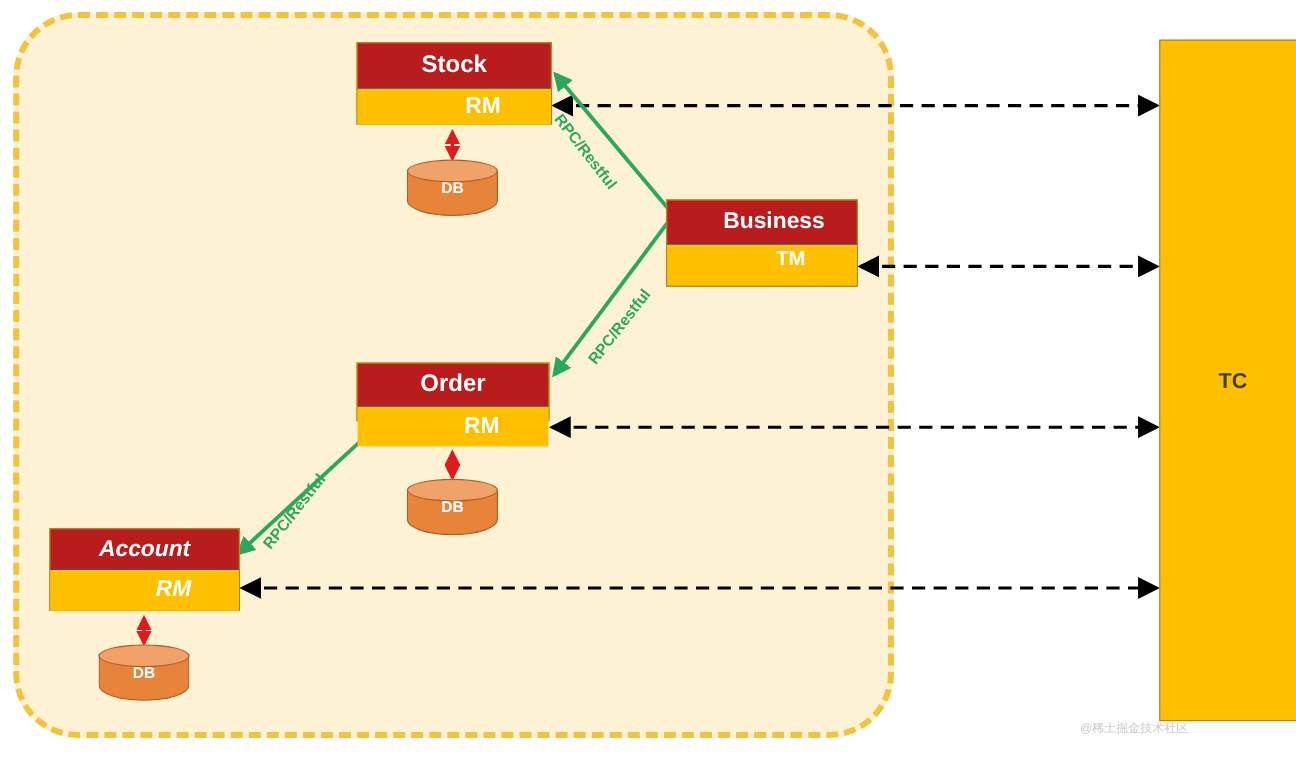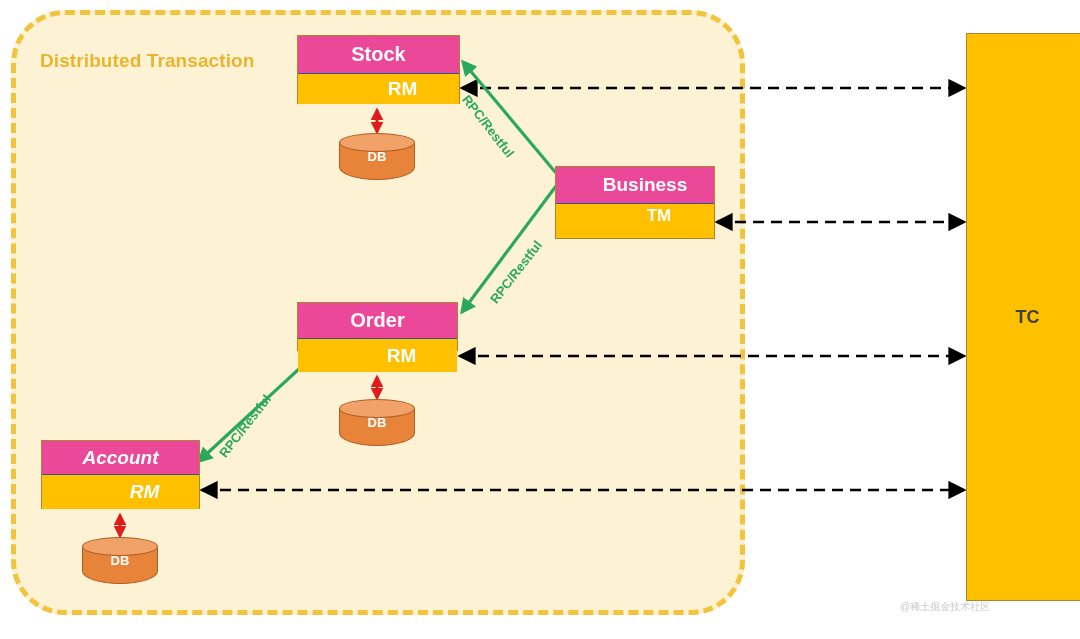--- a/index.html
+++ b/index.html
@@ -51,21 +51,21 @@
 
   
   .node {
     position: absolute;
     box-sizing: border-box;
     border: 1px solid #b0852a;
     background: #ffc000;
   }
   .node .head {
     box-sizing: border-box;
-    background: #ec4899;
+    background: #b91c1c;
     color: #ffffff;
     font-weight: bold;
     display: flex;
     align-items: center;
     justify-content: center;
     border-bottom: 1px solid #2f5496;
   }
   .node .role {
     box-sizing: border-box;
     background: #ffc000;
@@ -171,21 +171,20 @@
     color: #c9c9c9;
     white-space: nowrap;
   }
 </style>
 </head>
 <body>
 
 <div id="canvas">
 
   <div class="dt-container"></div>
-  <div class="dt-title">Distributed Transaction</div>
 
   <svg id="wires" viewBox="0 0 1080 639" xmlns="http://www.w3.org/2000/svg">
     <defs>
       <marker id="arrow-black" markerWidth="7" markerHeight="7" refX="6" refY="3.5" orient="auto" markerUnits="strokeWidth">
         <path d="M0,0 L7,3.5 L0,7 z" fill="#000000"></path>
       </marker>
       <marker id="arrow-black-start" markerWidth="7" markerHeight="7" refX="1" refY="3.5" orient="auto" markerUnits="strokeWidth">
         <path d="M7,0 L0,3.5 L7,7 z" fill="#000000"></path>
       </marker>
       <marker id="arrow-green" markerWidth="5" markerHeight="5" refX="4" refY="2.5" orient="auto" markerUnits="strokeWidth">

